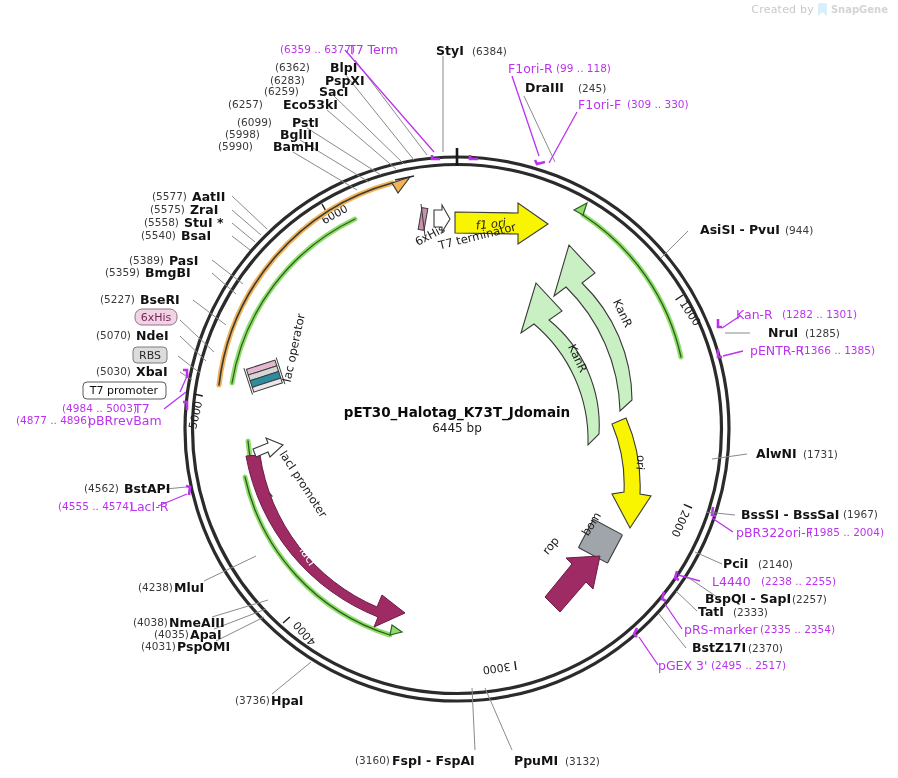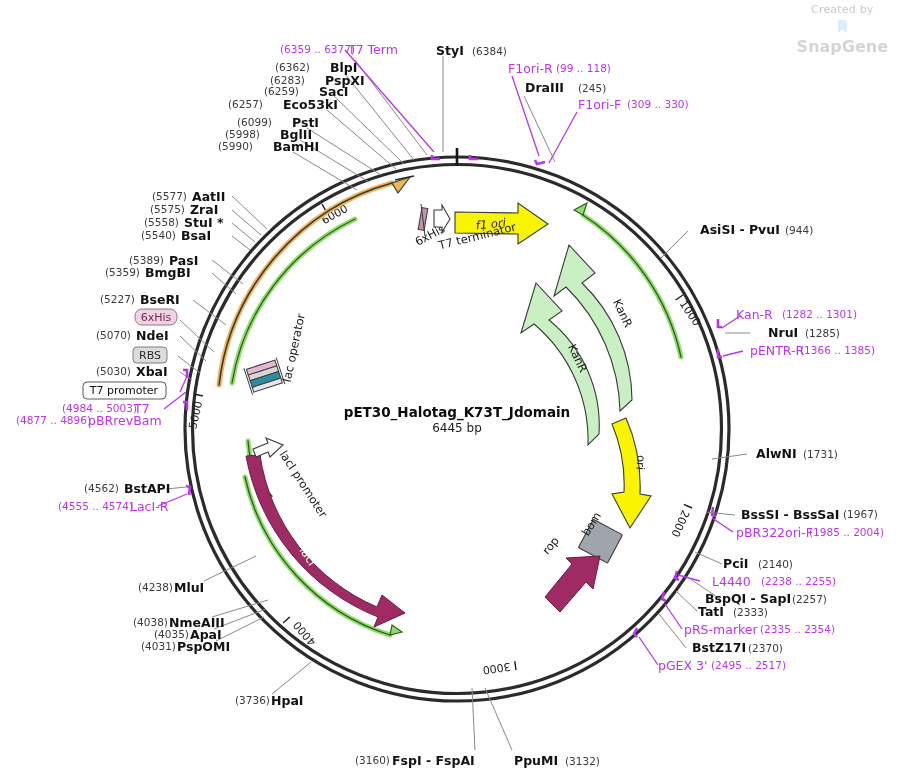--- a/index.html
+++ b/index.html
@@ -1,22 +1,22 @@
 <!DOCTYPE html>
 <html><head>
 <meta charset="utf-8">
 <style>
   html,body{margin:0;padding:0;background:#ffffff;}
   body{width:898px;height:778px;overflow:hidden;font-family:"DejaVu Sans",sans-serif;position:relative;}
   #stage{position:relative;width:898px;height:778px;}
   svg{display:block;}
   .wm{position:absolute;top:3px;right:10px;font-size:11px;color:#c9c9c9;
       font-family:"DejaVu Sans",sans-serif;letter-spacing:.2px;
-      display:flex;align-items:center;gap:4px;flex-direction:column;}
-  .wm .sg{font-size:16px;color:#d4d4d4;font-weight:600;letter-spacing:0;}
+      display:flex;align-items:center;gap:4px;}
+  .wm .sg{font-size:10px;color:#d4d4d4;font-weight:600;letter-spacing:0;}
   .wm .mark{display:inline-block;width:9px;height:13px;background:#d8eefc;
             border-radius:2px 2px 0 0;clip-path:polygon(0 0,100% 0,100% 100%,50% 72%,0 100%);}
   text{font-family:"DejaVu Sans",sans-serif;dominant-baseline:middle;}
   .enz{font-size:12.5px;font-weight:bold;fill:#121212;}
   .pos{font-size:10.5px;fill:#3a3a3a;}
   .prim{font-size:12.5px;fill:#bb33ee;}
   .primpos{font-size:10.5px;fill:#bb33ee;}
   .tickno{font-size:11px;fill:#1b1b1b;}
   .ftlabel{font-size:11.5px;fill:#1b1b1b;}
   .ftlabel-w{font-size:11.5px;fill:#ffffff;}

